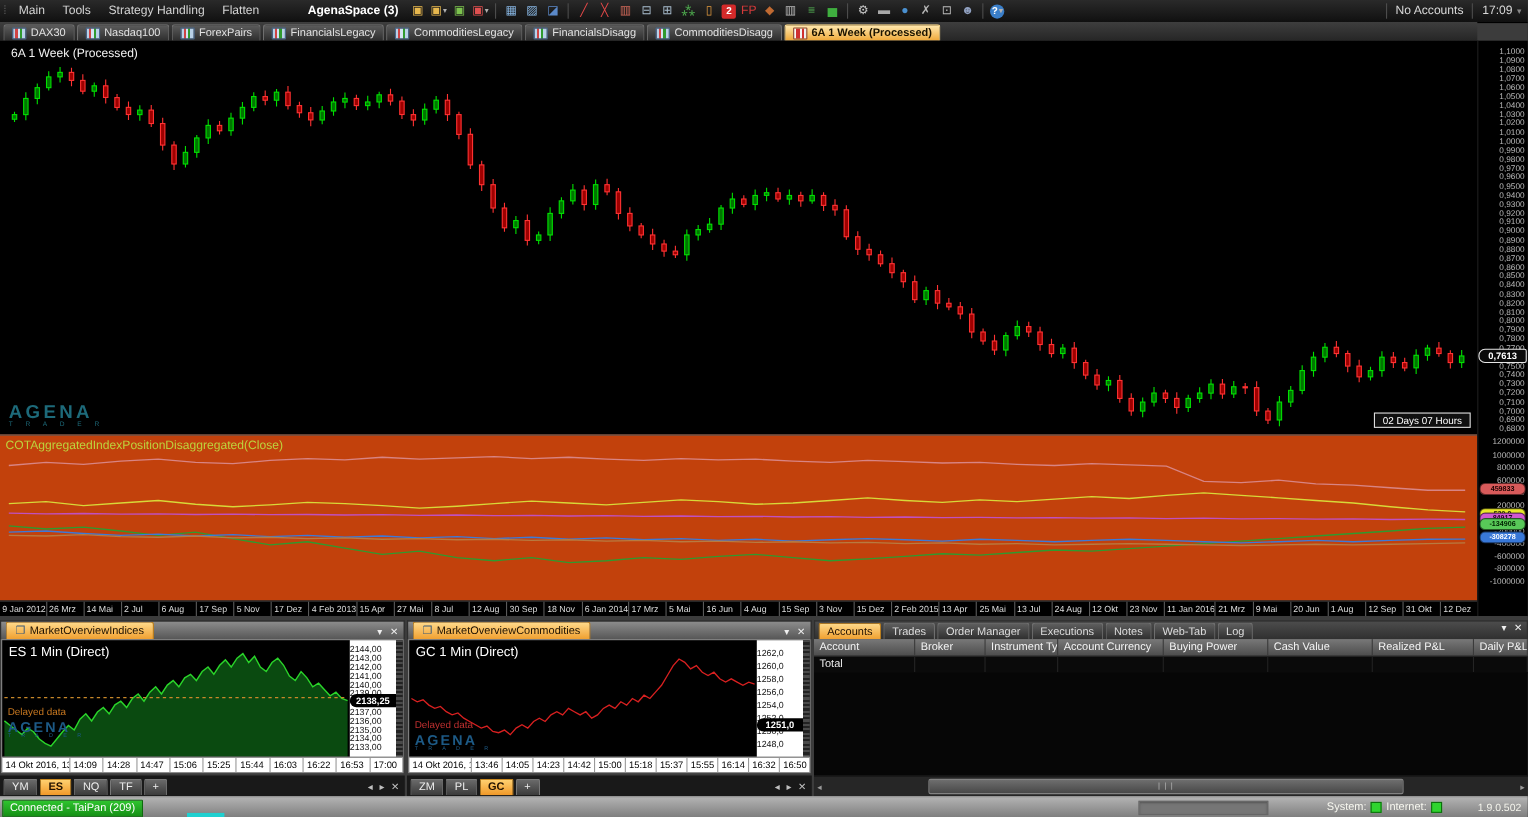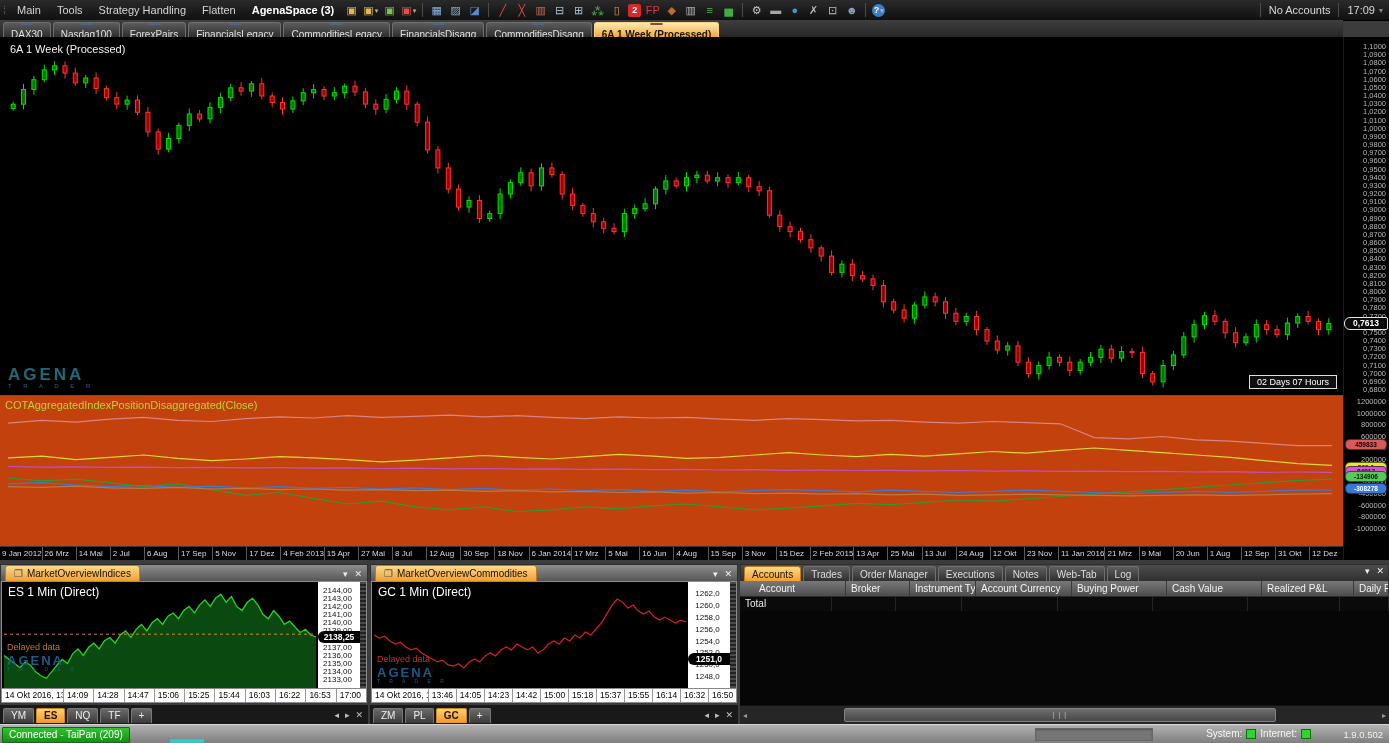--- a/index.html
+++ b/index.html
@@ -1,32 +1,32 @@
 <!DOCTYPE html>
 <html><head>
 <meta charset="utf-8">
 <style>
   html,body{margin:0;padding:0;background:#222;}
   .app{position:relative;width:1389px;height:743px;background:#3c3c3c;font-family:"Liberation Sans",sans-serif;overflow:hidden;user-select:none;}
   
   #menubar{position:absolute;top:0;left:0;right:0;height:20px;background:linear-gradient(#2a2a2a,#101010);display:flex;align-items:center;color:#d4d4d4;font-size:11px;border-bottom:1px solid #000;}
   .grip{color:#5a5a5a;font-size:11px;padding:0 3px;}
   .mitem{padding:2px 8px;white-space:nowrap;}
-  .mitem.b{font-weight:bold;color:#fff;}
+  .mitem.b{font-weight:bold;color:#fff;margin-left:28px;}
   #menu-icons{display:flex;align-items:center;}
   .mico{width:17px;height:15px;display:inline-flex;align-items:center;justify-content:center;font-size:11px;margin:0 1px;line-height:1;}
   .mico.badge{border-radius:2px;font-size:9px;font-weight:bold;width:13px;height:13px;margin:0 2px;}
   .mico.round{border-radius:50%;font-size:9px;font-weight:bold;width:13px;height:13px;margin:0 2px;}
   .msep{width:1px;height:14px;background:#4c4c4c;margin:0 4px;display:inline-block;}
   .dd{font-size:7px;color:#b0b0b0;font-style:normal;margin-left:1px;}
   .mright{margin-left:auto;display:flex;align-items:center;gap:4px;padding-right:6px;color:#d8d8d8;}
   .chev{color:#888;font-size:8px;}
   
   #tabbar{position:absolute;top:20px;left:0;right:46px;height:17px;background:linear-gradient(#3e3e3e,#262626);display:flex;align-items:flex-end;padding-left:3px;gap:2px;}
-  .wtab{display:flex;align-items:center;gap:4px;height:14px;padding:0 7px;background:linear-gradient(#5c5c5c,#2d2d2d);border:1px solid #6e6e6e;border-bottom:none;border-radius:3px 3px 0 0;font-size:10px;color:#e2e2e2;white-space:nowrap;flex-direction:column;}
+  .wtab{display:flex;align-items:center;gap:4px;height:14px;padding:0 7px;background:linear-gradient(#5c5c5c,#2d2d2d);border:1px solid #6e6e6e;border-bottom:none;border-radius:3px 3px 0 0;font-size:10px;color:#e2e2e2;white-space:nowrap;}
   .wtab.act{background:linear-gradient(#ffe9b0,#efa838);color:#1c1400;font-weight:bold;border-color:#f6d488;}
   .tico{width:11px;height:9px;border:1px solid #49678a;border-radius:1px;background:linear-gradient(90deg,#b9d1e8 0 2px,#cf4444 2px 4px,#d3e4f3 4px 6px,#2f9a2f 6px 8px,#b9d1e8 8px);}
   .wtab.act .tico{background:linear-gradient(90deg,#f7f7f7 0 2px,#d03030 2px 5px,#f4f4f4 5px 7px,#d03030 7px 9px,#efefef 9px);border-color:#8a4a3a;}
   
   #mainchart{position:absolute;top:37px;left:0;width:1343px;height:358px;background:#000;}
   #cotpanel{position:absolute;top:395px;left:0;width:1343px;height:151px;background:#c2410c;border-top:1px solid #565656;box-sizing:border-box;}
   #datebar{position:absolute;top:546px;left:0;width:1343px;height:14px;background:#000;display:flex;border-top:1px solid #383838;box-sizing:border-box;}
   .datecell{flex:1 1 0;font-size:8px;color:#dcdcdc;white-space:nowrap;border-left:1px solid #5a5a5a;padding:2px 0 0 2px;overflow:visible;}
   .datecell:first-child{border-left:none;text-align:right;}
   #axiscol{position:absolute;top:37px;left:1343px;width:46px;height:523px;background:#000;border-left:1px solid #1c1c1c;box-sizing:border-box;}
@@ -43,36 +43,36 @@
   #countdown{position:absolute;right:6px;bottom:6px;background:#101010;border:1px solid #dedede;color:#fff;font-size:9px;padding:1px 7px;}
   
   .panel{position:absolute;top:561px;height:163px;background:#3c3c3c;}
   .phead{position:absolute;top:3px;left:0;right:0;height:17px;background:linear-gradient(#8d8d8d,#575757);display:flex;align-items:flex-end;padding-left:4px;border:1px solid #2e2e2e;border-bottom:none;box-sizing:border-box;}
   .ptab{display:flex;align-items:center;gap:4px;height:16px;padding:0 8px;background:linear-gradient(#ffd98a,#f0a030);border:1px solid #b87d1e;border-bottom:none;border-radius:3px 3px 0 0;font-size:10px;color:#1c1000;box-sizing:border-box;}
   .pico{font-size:10px;color:#3c5a78;line-height:1;}
   .pctl{position:absolute;right:5px;top:4px;color:#efefef;font-size:9px;display:flex;gap:7px;}
   .frame{position:absolute;top:20px;left:1px;right:1px;bottom:21px;background:#000;border:1px solid #8c8c8c;}
   .mtitle{position:absolute;top:3px;left:6px;color:#fff;font-size:12px;z-index:3;}
   .maxis{position:absolute;top:0;bottom:14px;left:316px;width:42px;background:#fff;}
-  .mtick{position:absolute;left:0;right:3px;text-align:center;font-size:8px;color:#101010;line-height:9px;}
+  .mtick{position:absolute;left:0;right:3px;text-align:left;font-size:8px;color:#101010;line-height:9px;}
   .mmarker{position:absolute;left:0;right:0;height:12px;background:#000;color:#fff;font-size:8.5px;font-weight:bold;text-align:center;line-height:12px;border-radius:6px 0 0 6px;}
   .vsb{position:absolute;top:0;bottom:14px;left:358px;width:6px;background:repeating-linear-gradient(#4a4a4a 0 2px,#222 2px 4px);}
   .timesrow{position:absolute;left:0;right:0;bottom:0;height:14px;background:#fff;display:flex;font-size:8.5px;color:#000;border-top:1px solid #888;box-sizing:border-box;}
   .tcell{flex:1 1 0;border-left:1px solid #999;padding:1px 0 0 3px;white-space:nowrap;overflow:hidden;}
   .tcell.first{flex:2.2 1 0;border-left:none;}
   .delayed{position:absolute;font-size:9px;z-index:3;}
   .minitabs{position:absolute;left:0;right:0;bottom:0;height:18px;background:#191919;display:flex;align-items:flex-end;padding:0 0 1px 3px;gap:2px;}
   .mt{padding:1px 7px 2px;background:linear-gradient(#6a6a6a,#3a3a3a);color:#eee;font-size:10px;border-radius:2px 2px 0 0;border:1px solid #787878;border-bottom:none;}
   .mt.act{background:linear-gradient(#ffd070,#f09828);color:#221200;font-weight:bold;border-color:#c88820;}
   .mnav{position:absolute;right:5px;bottom:4px;color:#c0c0c0;font-size:9px;display:flex;gap:6px;}
   
   .acctabs{position:absolute;top:3px;left:0;right:0;height:17px;background:linear-gradient(#4c4c4c,#303030);display:flex;align-items:flex-end;padding-left:3px;gap:2px;border:1px solid #2e2e2e;border-bottom:none;box-sizing:border-box;}
   .atab{height:14px;padding:0 7px;font-size:10px;color:#ddd;background:linear-gradient(#5e5e5e,#2f2f2f);border:1px solid #6e6e6e;border-bottom:none;border-radius:3px 3px 0 0;display:flex;align-items:center;white-space:nowrap;}
   .atab.act{background:linear-gradient(#ffd98a,#f0a030);color:#201000;border-color:#b87d1e;}
-  .thead{position:absolute;top:20px;left:0;right:0;height:16px;background:linear-gradient(#787878,#4d4d4d);display:flex;font-size:10px;color:#f4f4f4;border-bottom:1px solid #2a2a2a;box-sizing:border-box;padding-left:14px;}
+  .thead{position:absolute;top:20px;left:0;right:0;height:16px;background:linear-gradient(#787878,#4d4d4d);display:flex;font-size:10px;color:#f4f4f4;border-bottom:1px solid #2a2a2a;box-sizing:border-box;}
   .hcell{border-right:1px solid #3a3a3a;padding:2px 0 0 5px;white-space:nowrap;overflow:hidden;box-sizing:border-box;}
   .trow{position:absolute;top:36px;left:0;right:0;height:14px;background:#0a0a0a;display:flex;font-size:10px;color:#ececec;border-bottom:1px solid #262626;}
   .rcell{border-right:1px solid #242424;padding:1px 0 0 5px;white-space:nowrap;overflow:hidden;box-sizing:border-box;}
   .abody{position:absolute;top:50px;left:0;right:0;bottom:18px;background:#060606;}
   .hscroll{position:absolute;left:0;right:0;bottom:0;height:18px;background:#262626;border-top:1px solid #121212;}
   .harrow{position:absolute;top:5px;color:#9a9a9a;font-size:8px;}
   .hthumb{position:absolute;top:2px;left:104px;width:430px;height:12px;background:linear-gradient(#6e6e6e,#484848);border:1px solid #828282;border-radius:2px;color:#bbb;font-size:7px;text-align:center;line-height:12px;letter-spacing:1px;}
   
   #statusbar{position:absolute;left:0;right:0;bottom:0;height:19px;background:linear-gradient(#b2b2b2,#7e7e7e);border-top:1px solid #d6d6d6;box-sizing:border-box;}
   .connbadge{position:absolute;left:2px;top:2px;height:14px;background:linear-gradient(#2fc42f,#159015);border:1px solid #0b6b0b;color:#fff;font-size:10px;padding:0 6px;line-height:13px;border-radius:1px;}

